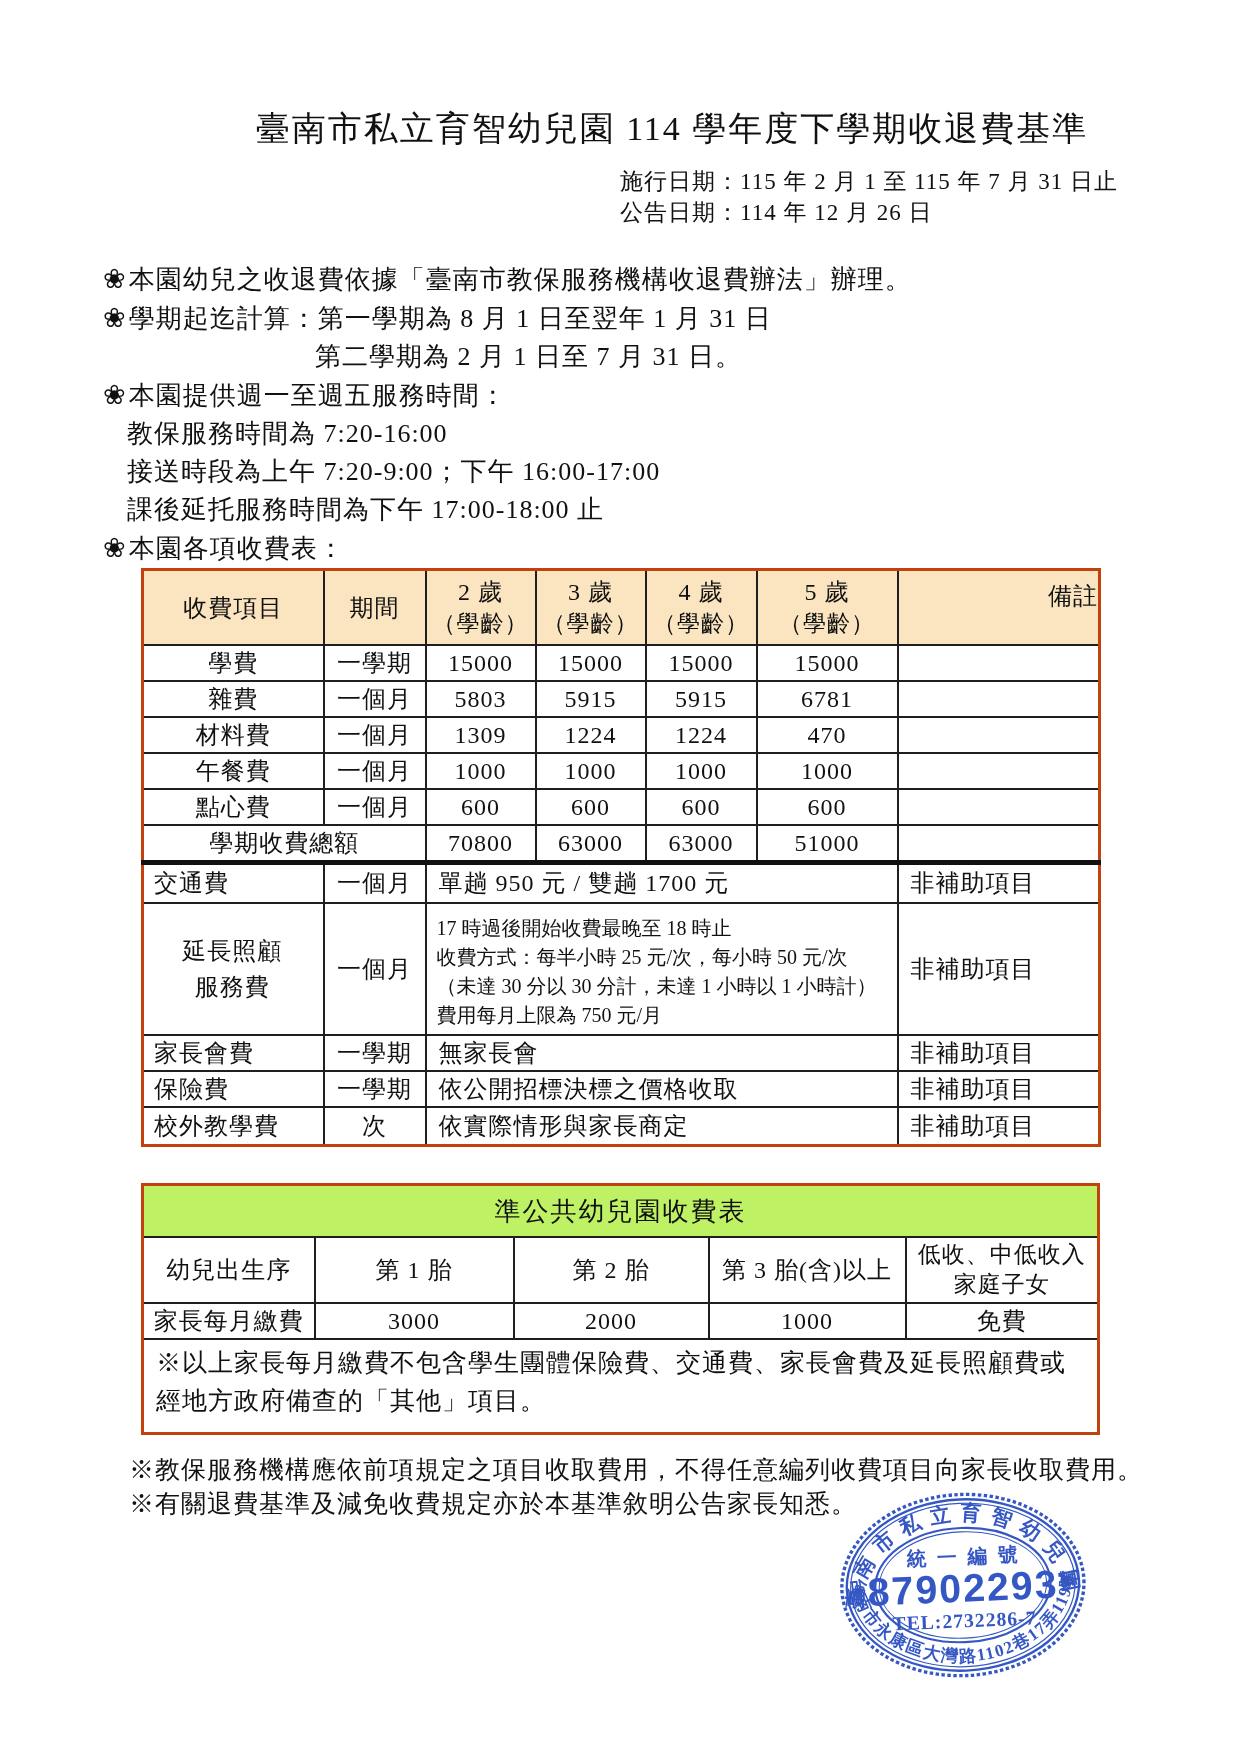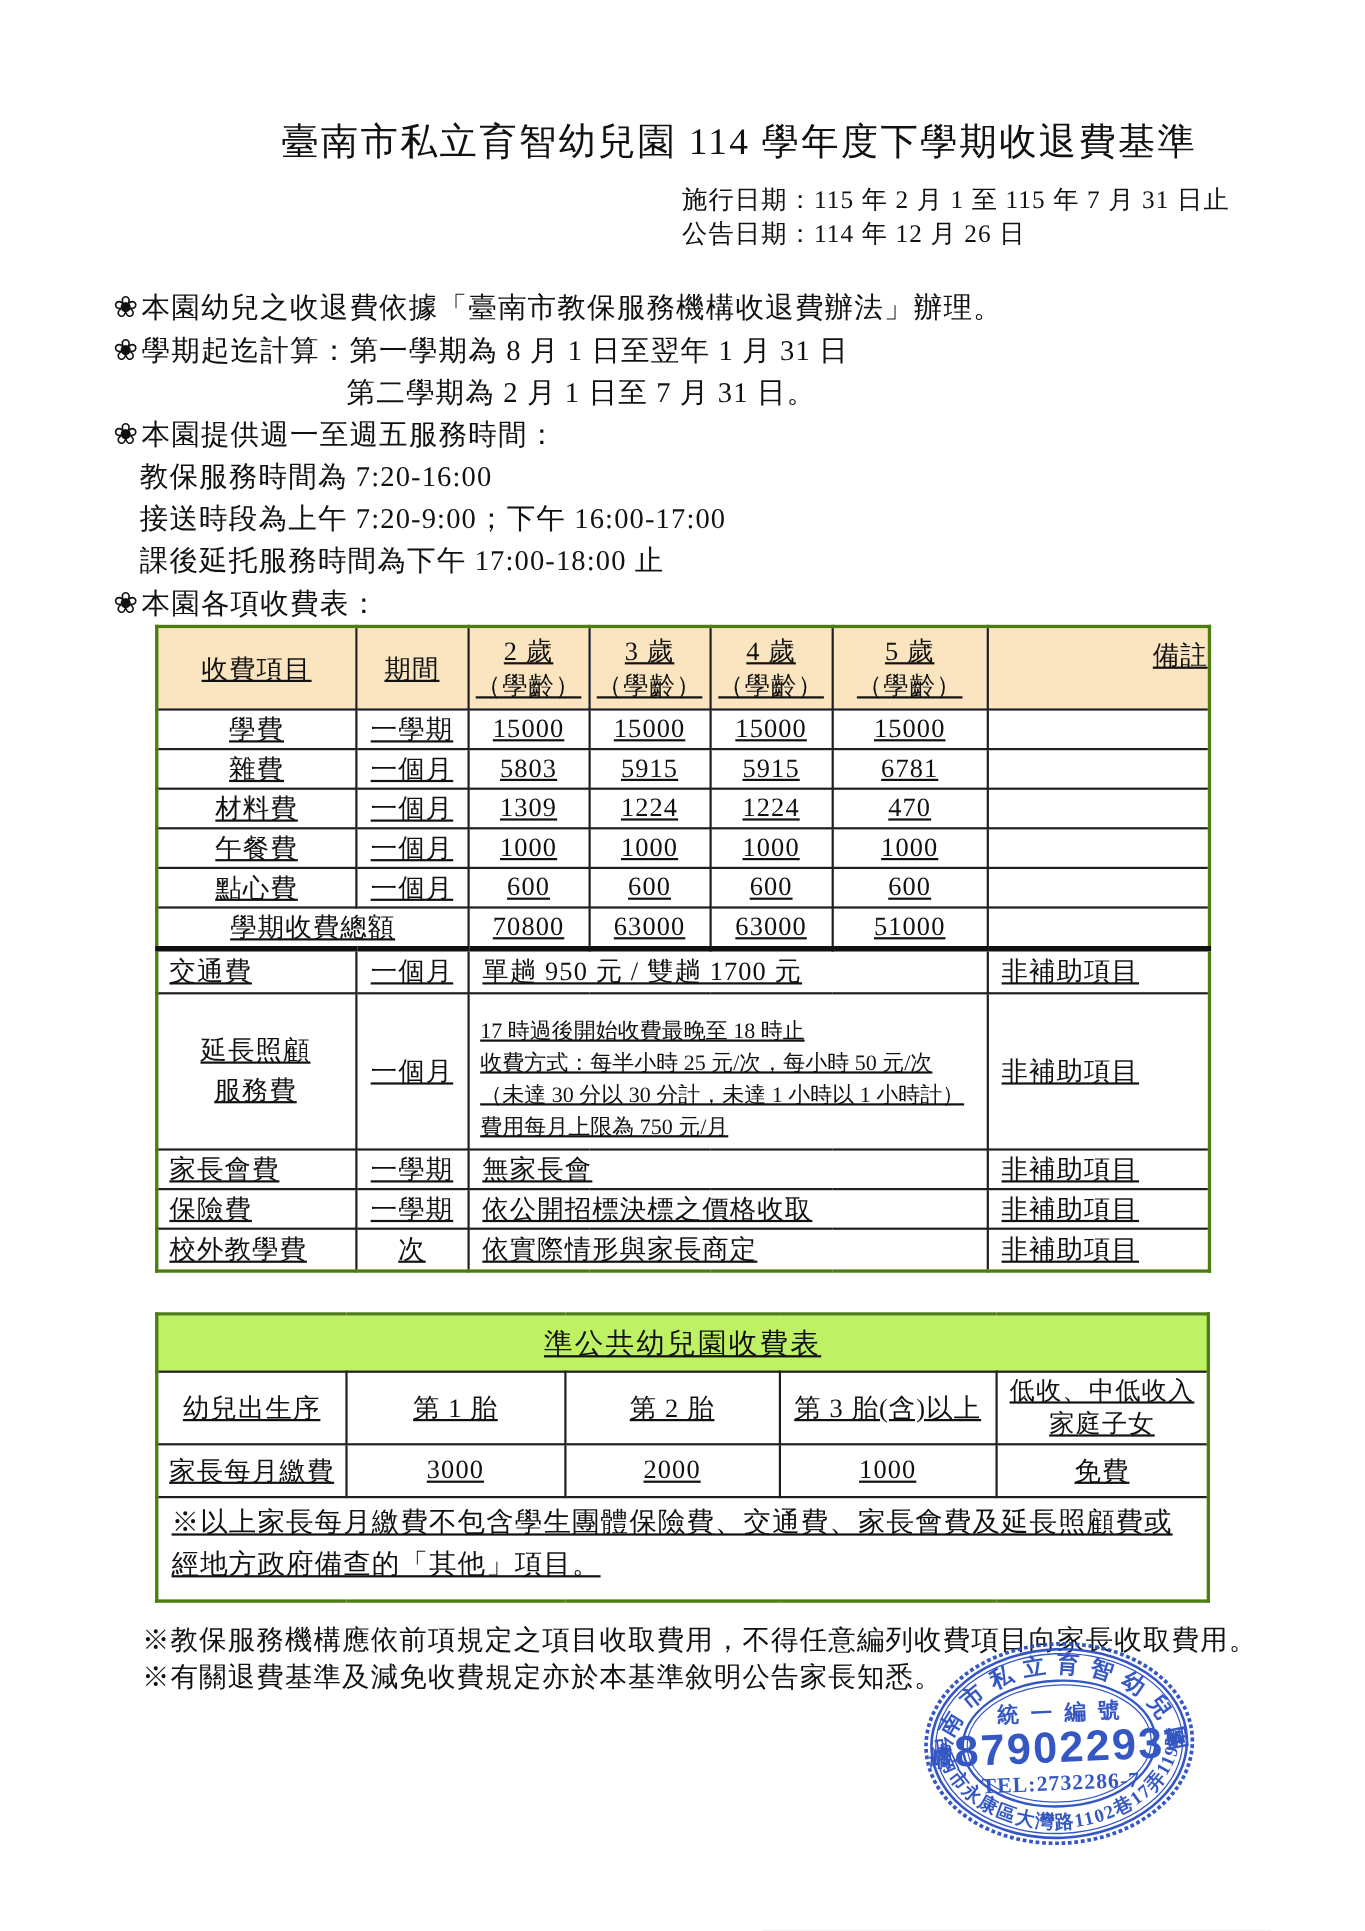--- a/index.html
+++ b/index.html
@@ -41,45 +41,45 @@
   td,th{
     border:2px solid #1f1f1f;
     font-weight:normal;
     font-size:24px;
     letter-spacing:1px;
     padding:1px 4px;
     text-align:center;
     vertical-align:middle;
     overflow:hidden;
   }
-  .fee-table, .pub-table{ margin-left:38px; width:957px; border:3px solid #4d7c0f;text-decoration:underline; }
+  .fee-table, .pub-table{ margin-left:38px; width:957px; border:3px solid #c2410c; }
 
   
   .fee-table .hd{ background:#fae5c0; height:64px; }
   .fee-table .hd .l2{ font-size:23px; }
   .hd-note{ background:#fae5c0; text-align:right; vertical-align:top; padding:9px 0 0 12px; }
   .r{ height:33px; }
   .r-total{ height:35px; }
   .r-transport td{ border-top:5px solid #111; }
   .r-transport{ height:40px; }
   .r-ext{ height:128px; }
   .r-parent{ height:33px; }
   .r-insure{ height:35px; }
   .r-trip{ height:39px; }
   .cell-left{ text-align:left; padding-left:10px; }
   .desc-left{ text-align:left; padding-left:12px; }
-  .ext-desc{ text-align:left; font-size:20px; line-height:29px; padding:20px 6px 4px 10px; letter-spacing:0;margin-left:12px; }
+  .ext-desc{ text-align:left; font-size:20px; line-height:29px; padding:10px 6px 4px 10px; letter-spacing:0;margin-left:12px; }
   .ext-item{ text-align:center; padding-left:2px; line-height:36px; }
 
   
   .pub-table{ margin-top:36px; }
   .pub-title{ background:#bef264; height:48px; font-size:26px; letter-spacing:2px; }
   .pub-hd{ height:66px; }
   .pub-hd .two{ line-height:30px; font-size:23px; }
-  .pub-row{ height:48px; font-size:25px; }
+  .pub-row{ height:36px; font-size:25px; }
   .pub-note{ text-align:left; font-size:25px; line-height:38px; padding:4px 10px 8px 12px; height:80px; vertical-align:top; }
 
   
   .foot-notes{ margin:18px 0 0 26px; font-size:25px; letter-spacing:1px; }
   .foot-notes .line{ line-height:34px; white-space:nowrap; }
 
   
   .stamp{
     position:absolute;
     left:835px; top:1489px;

